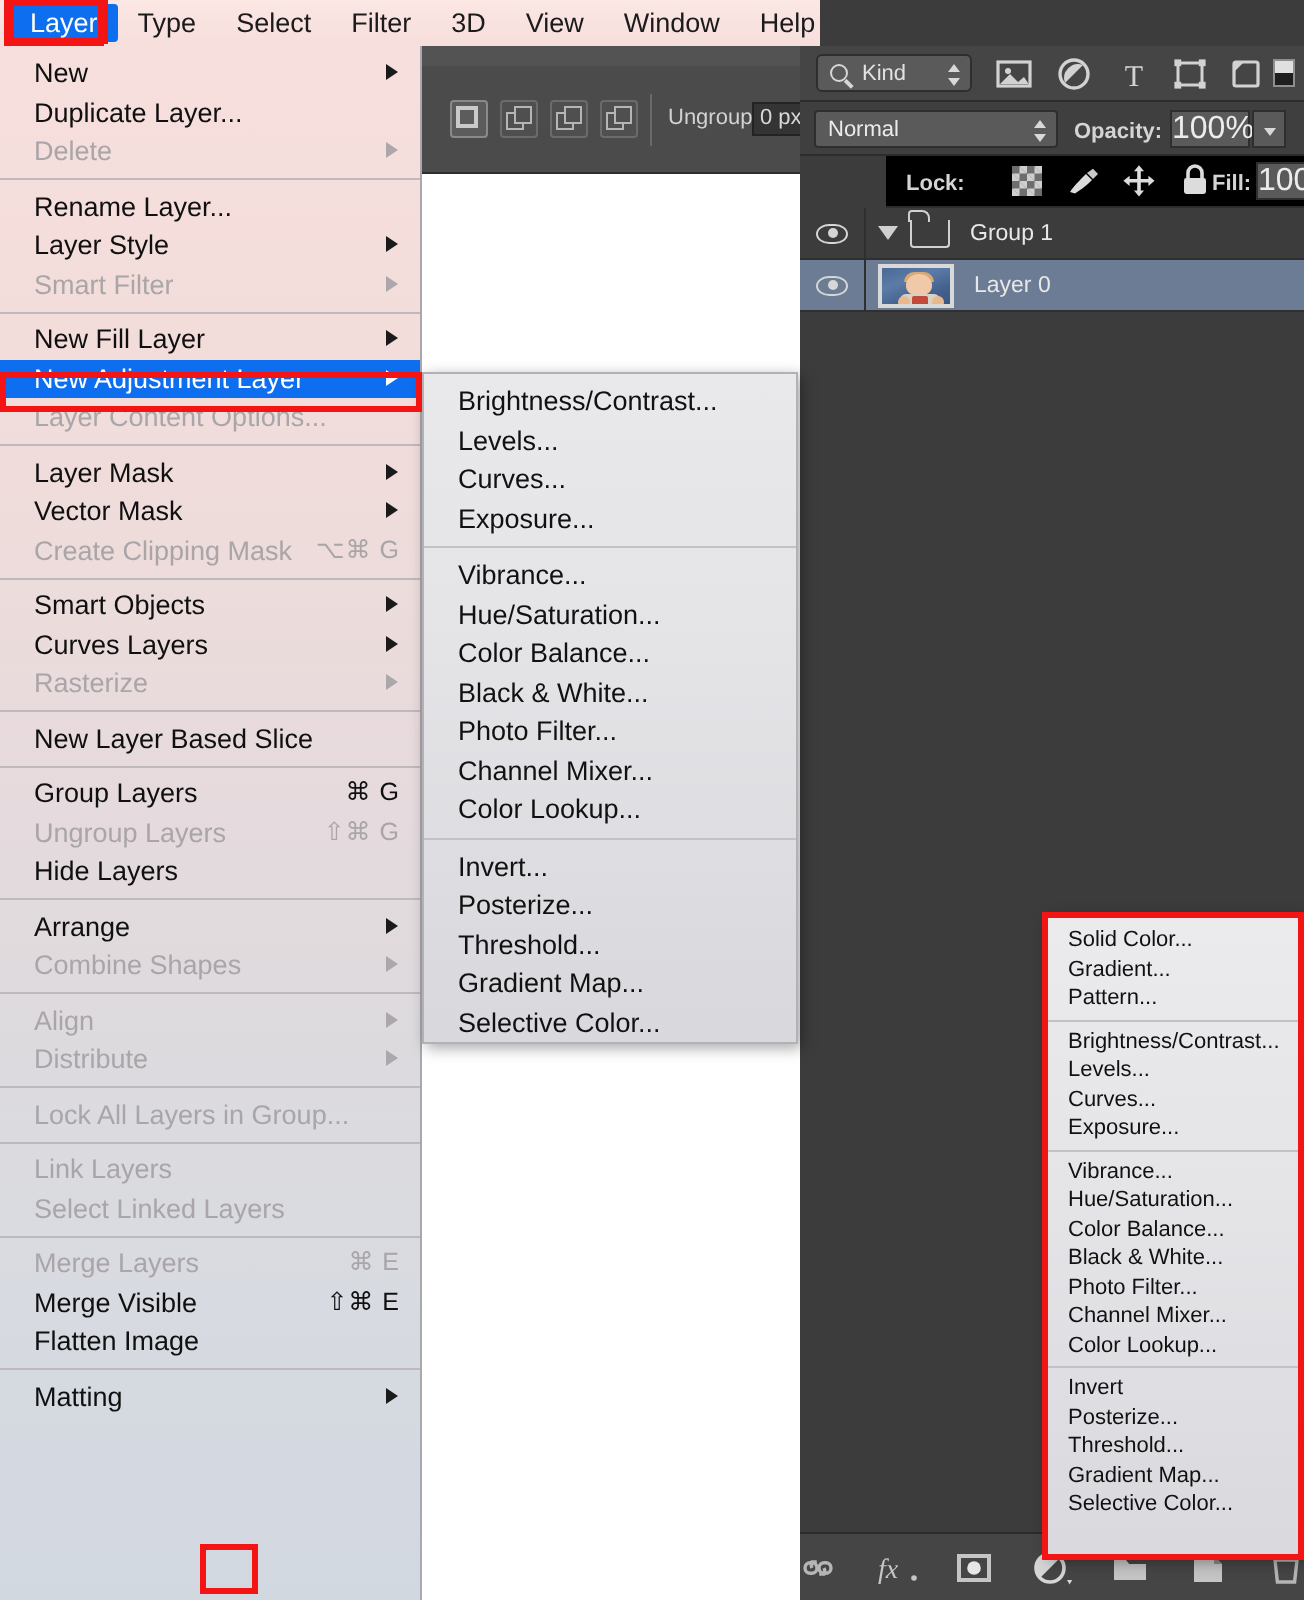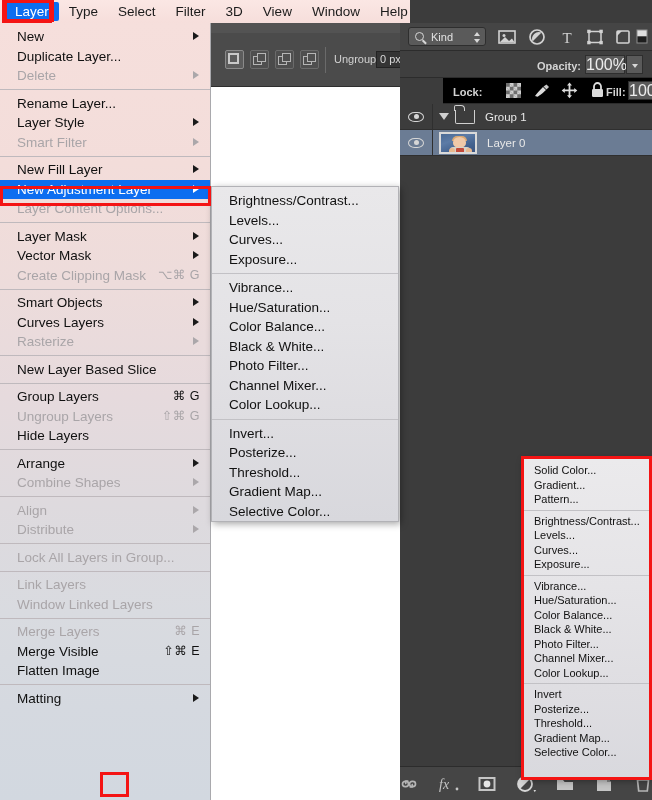--- a/index.html
+++ b/index.html
@@ -400,21 +400,21 @@
   <div class="mi dim">
     <span>Lock All Layers in Group...</span>
   </div>
 
   <div class="sep"></div>
 
   <div class="mi dim">
     <span>Link Layers</span>
   </div>
   <div class="mi dim">
-    <span>Window Linked Layers</span>
+    <span>Select Linked Layers</span>
   </div>
 
   <div class="sep"></div>
 
   <div class="mi dim">
     <span>Merge Layers</span>
     <span class="sc">⌘ E</span>
   </div>
   <div class="mi">
     <span>Merge Visible</span>
@@ -513,20 +513,27 @@
     <div class="filt-icon" style="left:236px;width:12px;">
       <svg width="12" height="18" viewBox="0 0 12 18">
           <rect x="1" y="2" width="10" height="6.5" fill="#e0e0e0"></rect>
           <rect x="1" y="8.5" width="10" height="6.5" fill="#1e1e1e"></rect>
           <rect x="1" y="2" width="10" height="13" fill="none" stroke="#8e8e8e" stroke-width="1"></rect>
         </svg>
     </div>
   </div>
 
   <div id="blend-row">
+    <div id="blend-select">
+      <span>Normal</span>
+      <span class="updown">
+          <i class="u"></i>
+          <i class="d"></i>
+        </span>
+    </div>
     <div class="lbl-small" style="left:137px;top:9px;">Opacity:</div>
     <div class="numbox" style="left:185px;top:4px;">100%</div>
     <div class="numarrow" style="left:226px;top:4px;"></div>
   </div>
 
   <div id="lock-row">
     <div class="lbl-small" style="left:10px;top:8px;">Lock:</div>
     <div id="checker"></div>
     <div style="position:absolute;left:89px;top:4px;">
       <svg width="20" height="17" viewBox="0 0 20 17">

